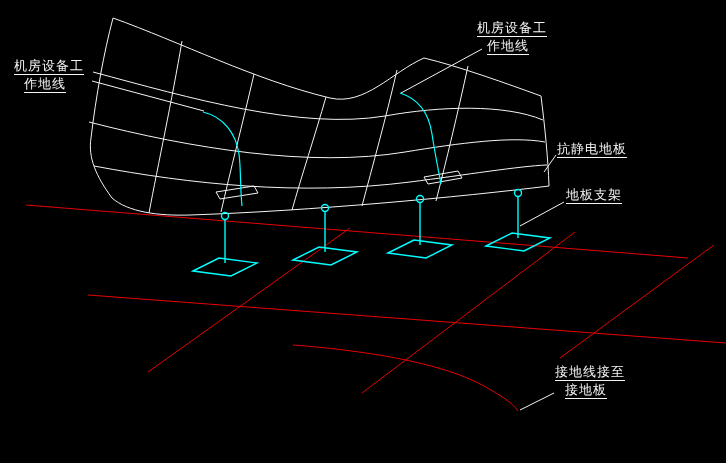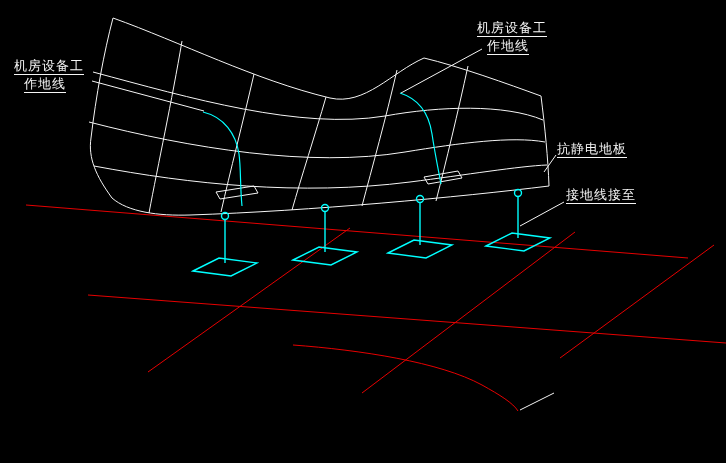--- a/index.html
+++ b/index.html
@@ -103,17 +103,21 @@
   <div class="label" style="left:477px;top:19px">
     <span class="u">机房设备工</span><br>
     <span class="u indent">作地线</span>
   </div>
 
   <div class="label" style="left:557px;top:140px">
     <span class="u">抗静电地板</span>
   </div>
 
   <div class="label" style="left:566px;top:186px">
-    <span class="u">接地线接至</span>
+    <span class="u">地板支架</span>
   </div>
 
+  <div class="label" style="left:555px;top:363px">
+    <span class="u">接地线接至</span><br>
+    <span class="u indent">接地板</span>
+  </div>
 
 </div>
 
 </body></html>

